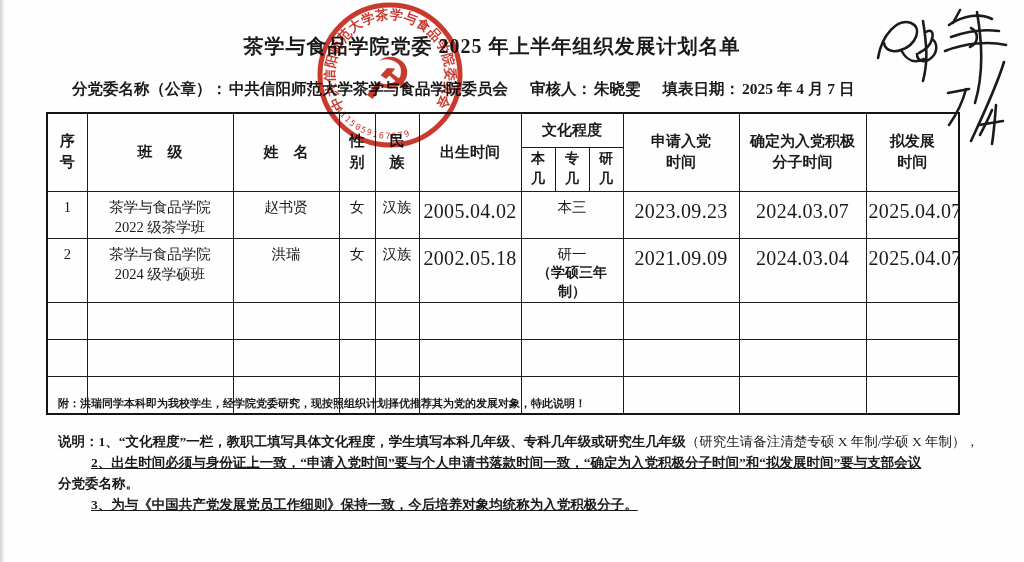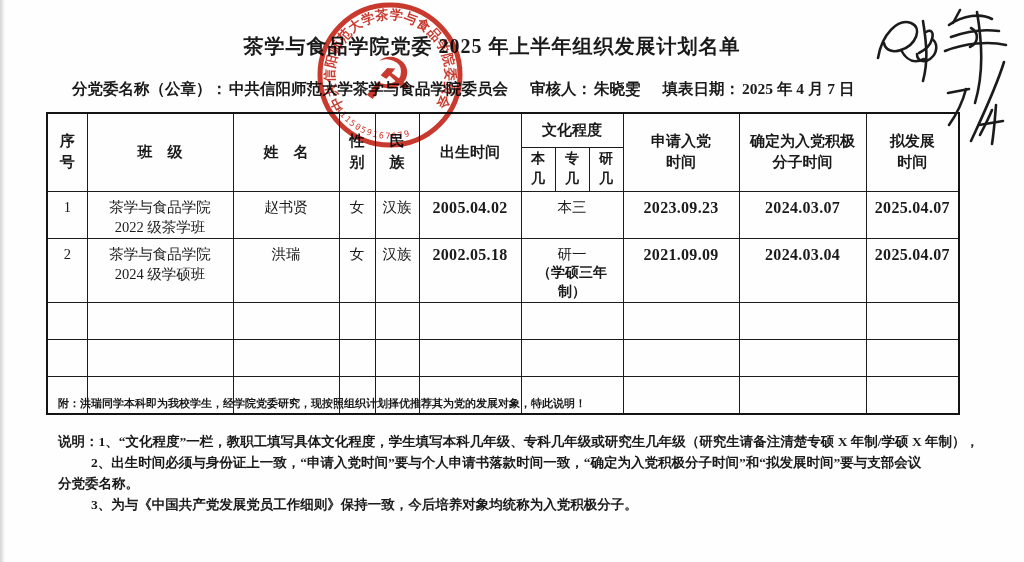--- a/index.html
+++ b/index.html
@@ -26,31 +26,31 @@
   table{border-collapse:collapse;table-layout:fixed;width:912px;}
   td,th{
     border:1.6px solid #1c1c1c;text-align:center;vertical-align:middle;
     padding:1px 2px;font-size:14.5px;white-space:pre-line;line-height:1.4;
     overflow:hidden;
   }
   table{border:2.2px solid #141414;}
   th{font-weight:bold;font-size:15px;}
   .sub-th{font-size:14px;}
   .data-row td{vertical-align:top;padding-top:5px;}
-  .num{font-weight:bold;font-size:16px;letter-spacing:.3px;}
+  .num{font-weight:normal;font-size:20px;letter-spacing:.3px;}
   .edu-note{display:block;font-size:14px;line-height:1.3;font-weight:bold;}
   .appendix{
     position:absolute;left:58px;top:396px;width:930px;
     font-size:11px;font-weight:bold;
   }
   .explain{position:absolute;left:58px;top:431px;width:950px;font-size:13.5px;font-weight:bold;}
   .explain .ln{white-space:nowrap;line-height:21px;}
   .ln-indent1{padding-left:50px;}
-  .ln-indent2{padding-left:33px;}
-  .ln-bold{font-weight:bold;}
+  .ln-indent2{padding-left:33px;text-decoration:underline;}
+  .ln-bold{font-weight:normal;}
   .seal{position:absolute;left:300px;top:0px;width:180px;height:156px;
     mix-blend-mode:multiply;opacity:.92;pointer-events:none;}
   .signature{position:absolute;left:853px;top:2px;width:172px;height:152px;pointer-events:none;}
 </style>
 </head>
 <body>
 
 <div class="scan-edge"></div>
 
 <div class="doc-title">茶学与食品学院党委 2025 年上半年组织发展计划名单</div>

